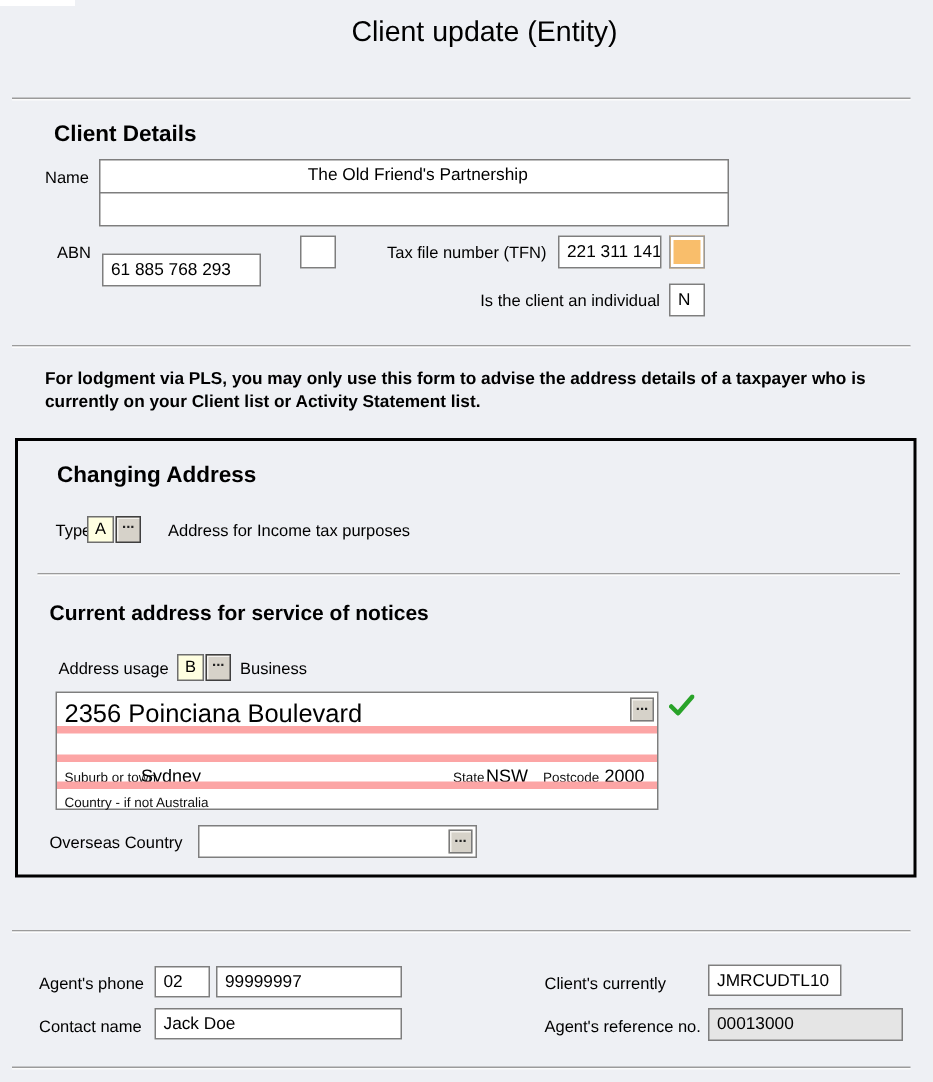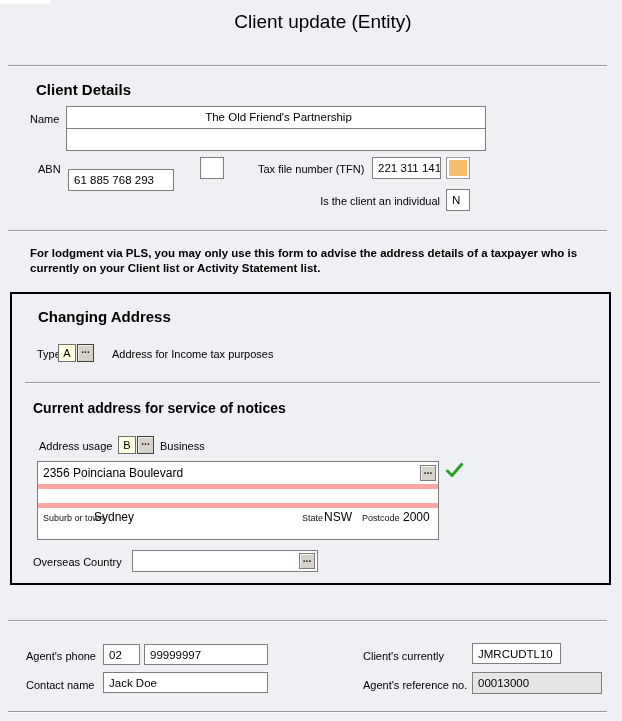--- a/index.html
+++ b/index.html
@@ -96,33 +96,36 @@
 
   <div class="abs lbl" style="left:39px;top:440px;">Address usage</div>
   <div class="abs combo" style="left:118px;top:436px;">
     <div class="combo-field">B</div>
     <div class="combo-btn">...</div>
   </div>
   <div class="abs lbl" style="left:160px;top:440px;">Business</div>
 
   <div class="abs addr-block" style="left:37px;top:461px;width:402px;height:79px;">
     <div class="addr-row first" style="height:22px;">
-      <div class="abs" style="left:5px;top:4px;font-size:12px;">2356 Poinciana Boulevard</div>
+      <div class="abs" style="left:5px;top:4px;font-size:17px;">2356 Poinciana Boulevard</div>
       <div class="mini-btn" style="right:2px;top:3px;">...</div>
     </div>
     <div class="addr-row" style="height:19px;">
       <div class="abs" style="left:5px;top:2px;font-size:11.5px;"></div>
     </div>
     <div class="addr-row" style="height:18px;">
       <div class="abs lbl-sm" style="left:5px;top:5px;">Suburb or town</div>
       <div class="abs val" style="left:56px;top:2px;">Sydney</div>
       <div class="abs lbl-sm" style="left:264px;top:5px;">State</div>
       <div class="abs val" style="left:286px;top:2px;">NSW</div>
       <div class="abs lbl-sm" style="left:324px;top:5px;">Postcode</div>
       <div class="abs val" style="left:365px;top:2px;">2000</div>
+    </div>
+    <div class="addr-row" style="height:18px;">
+      <div class="abs lbl-sm" style="left:5px;top:4px;">Country - if not Australia</div>
     </div>
   </div>
 
   <svg class="abs" style="left:446px;top:463px;" width="17" height="15" viewBox="0 0 17 15">
     <path d="M1.5 8 L6 12.5 L15.5 1.5" fill="none" stroke="#29A329" stroke-width="3" stroke-linecap="round" stroke-linejoin="round"></path>
   </svg>
 
   <div class="abs lbl" style="left:33px;top:556px;">Overseas Country</div>
   <div class="abs field" style="left:132px;top:550px;width:186px;height:22px;"></div>
   <div class="mini-btn" style="left:299px;top:553px;">...</div>

